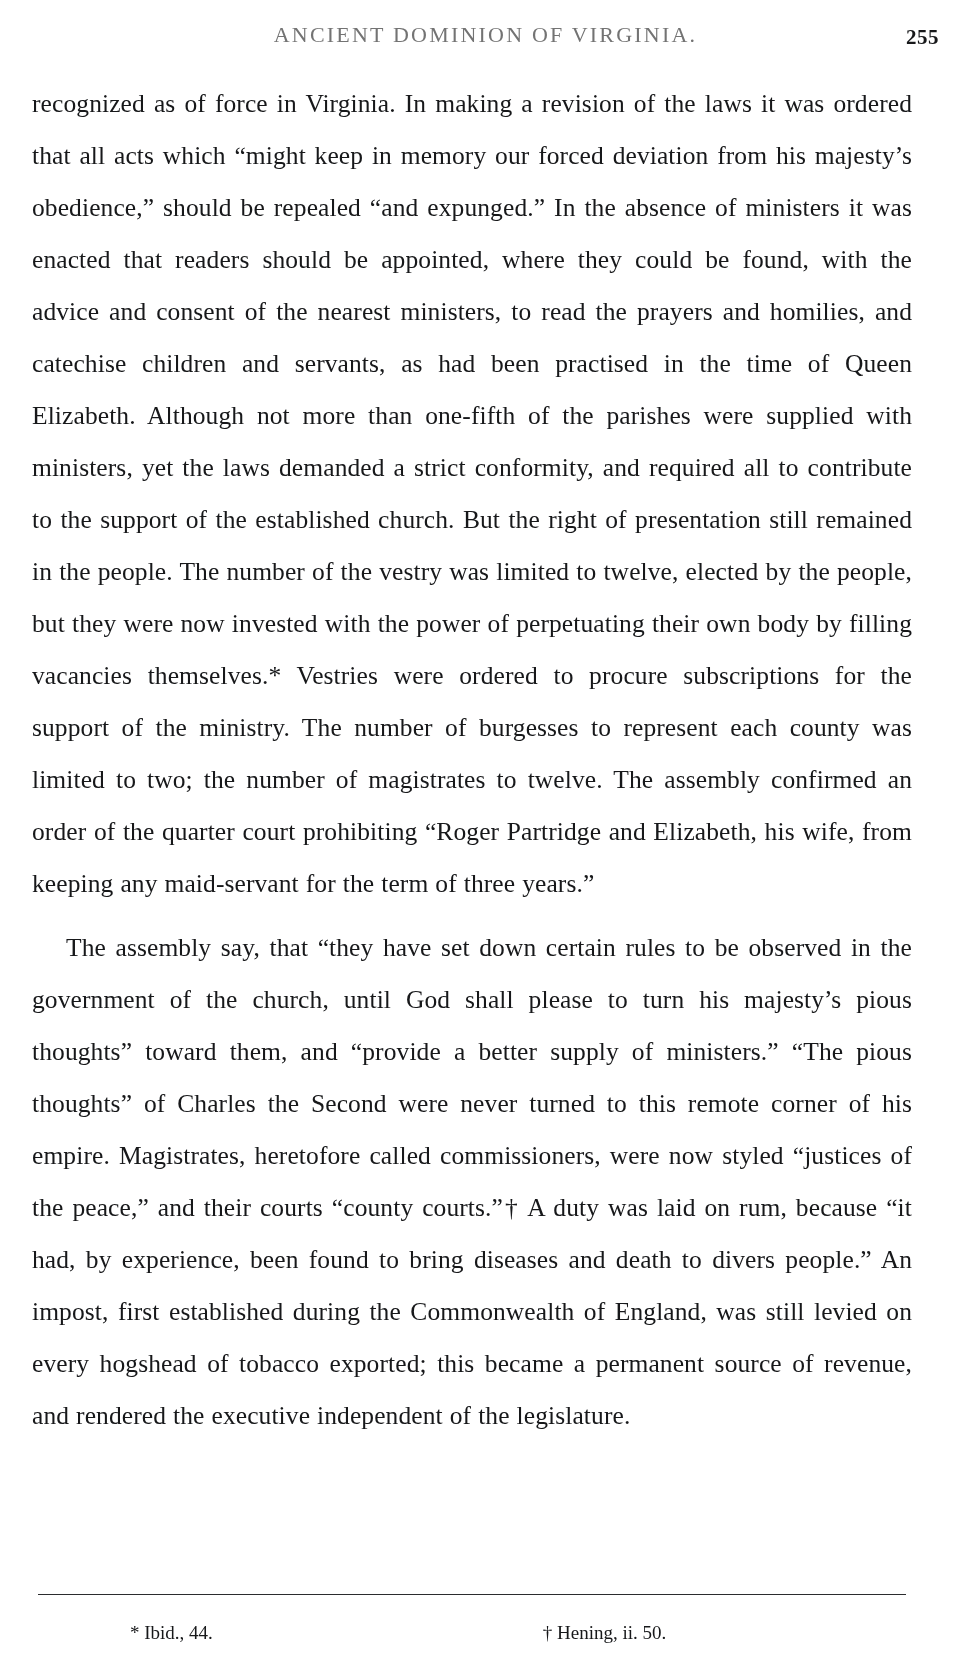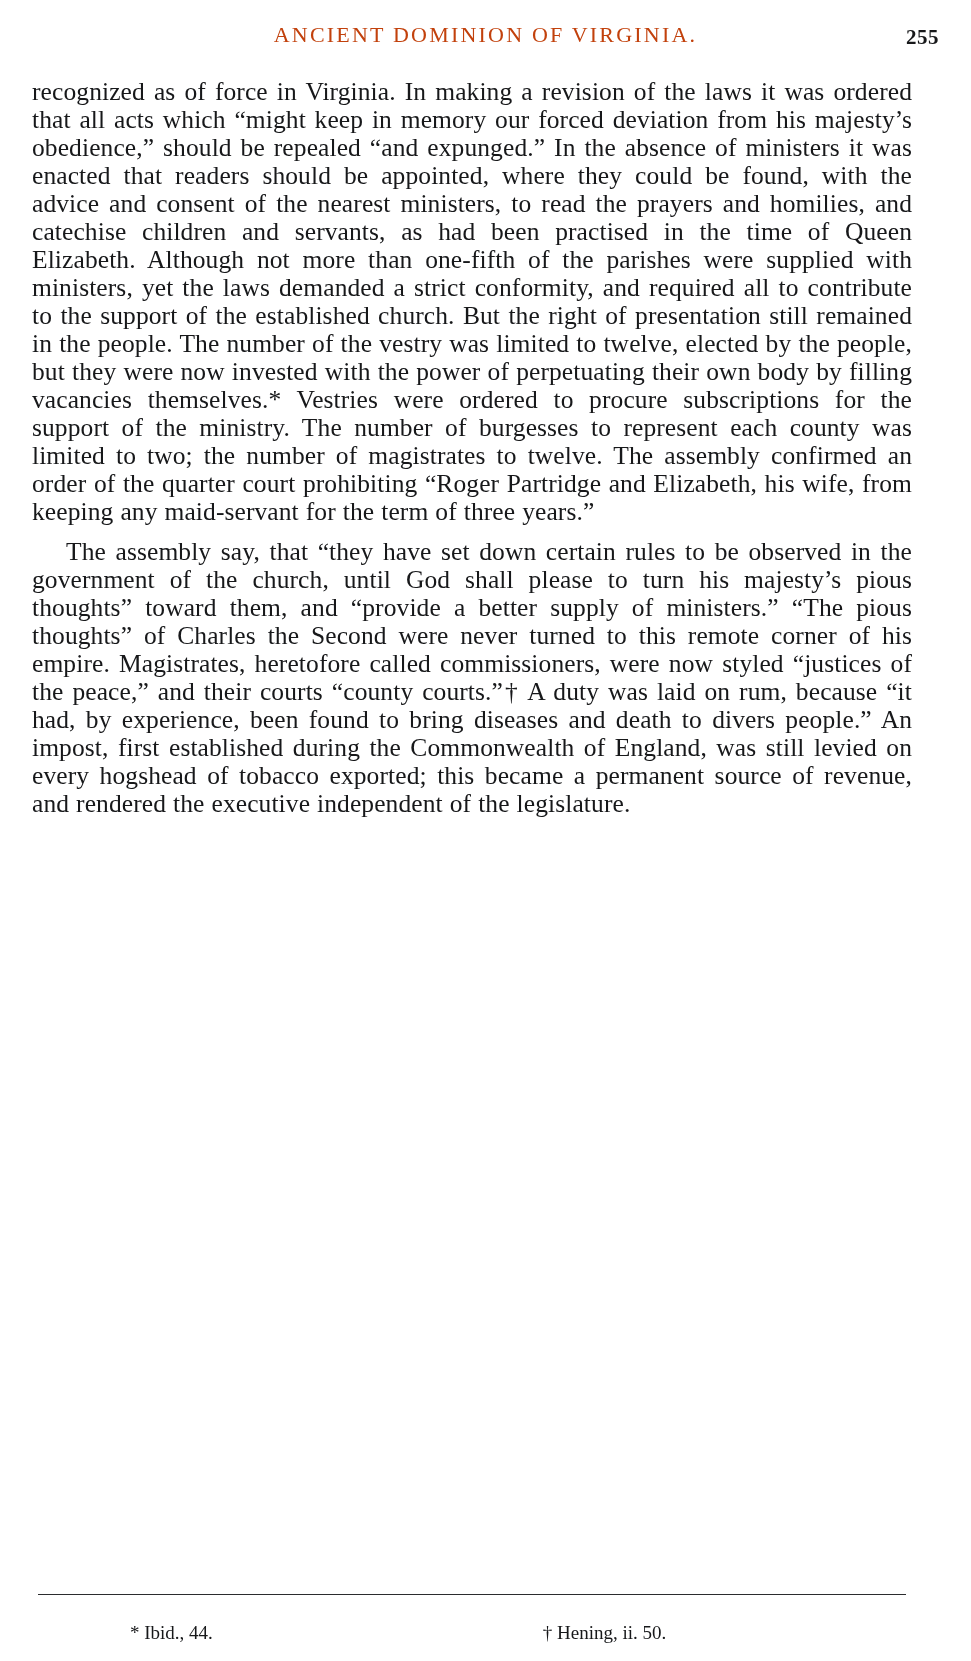--- a/index.html
+++ b/index.html
@@ -28,39 +28,39 @@
     position: relative;
     margin: 22px 32px 0 32px;
     height: 40px;
   }
   .running-head .title {
     font-family: "Liberation Serif", serif;
     font-size: 22px;
     letter-spacing: 2.2px;
     font-variant: small-caps;
     text-transform: uppercase;
-    color: #c2410c;
+    color: #737373;
     white-space: nowrap;
   }
   .running-head .folio {
     position: absolute;
     right: 0;
     bottom: 12px;
     font-size: 21px;
     font-weight: 700;
     letter-spacing: 0.5px;
   }
   .textblock {
     margin: 16px 32px 0 32px;
     width: 880px;
   }
   p.para {
     margin: 0;
     font-size: 25.5px;
-    line-height: 28px;
+    line-height: 52px;
     text-align: justify;
     text-justify: inter-word;
     letter-spacing: 0.1px;
     word-spacing: 0.5px;
   }
   p.para + p.para {
     margin-top: 12px;
   }
   p.indent {
     text-indent: 34px;

